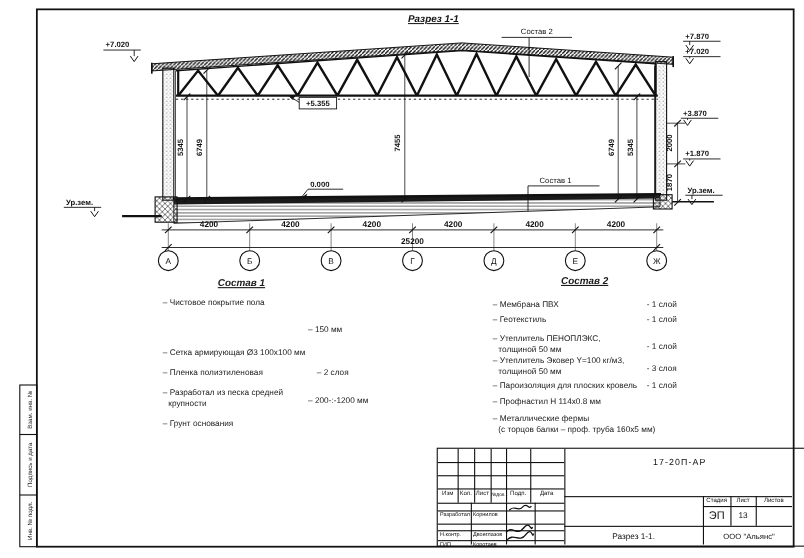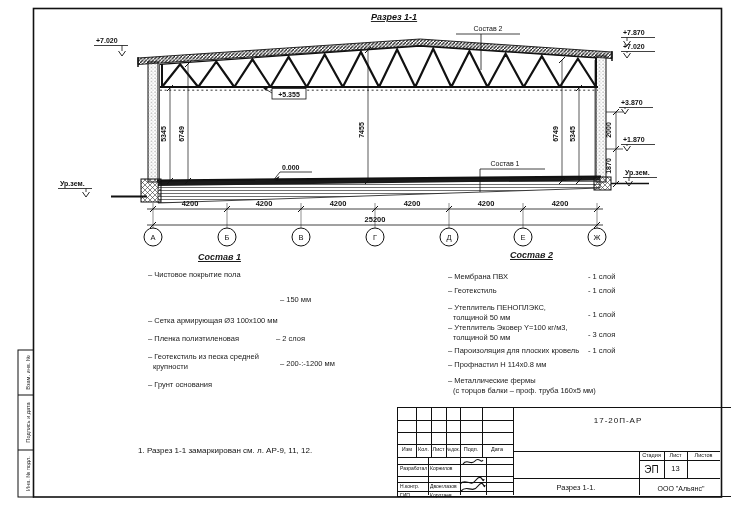--- a/index.html
+++ b/index.html
@@ -246,22 +246,22 @@
   </g>
 </svg>
 
 
 <div class="lst" style="left:138px;top:250px;width:295px;height:150px">
   <div class="lh" style="left:60px;top:2px">Состав 1</div>
   <div class="it" style="left:10px;top:20px">– Чистовое покрытие пола</div>
   <div class="val" style="left:142px;top:45px">– 150 мм</div>
   <div class="it" style="left:10px;top:66px">– Сетка армирующая Ø3 100х100 мм</div>
   <div class="it" style="left:10px;top:84px">– Пленка полиэтиленовая</div>
-  <div class="val" style="left:138px;top:84px">– 2 слоя</div>
-  <div class="it" style="left:10px;top:102px"><span>– Геотекстиль из песка средней</span><br><span style="padding-left:5px">крупности</span></div>
+  <div class="val" style="left:150px;top:84px">– 2 слоя</div>
+  <div class="it" style="left:10px;top:102px"><span>– Разработал из песка средней</span><br><span style="padding-left:5px">крупности</span></div>
   <div class="val" style="left:142px;top:109px">– 200-:-1200 мм</div>
   <div class="it" style="left:10px;top:130px">– Грунт основания</div>
 </div>
 
 
 <div class="lst" style="left:425px;top:250px;width:300px;height:160px">
   <div class="lh" style="left:85px;top:0px">Состав 2</div>
   <div class="it" style="left:23px;top:22px">– Мембрана ПВХ</div>
   <div class="val" style="left:163px;top:22px">- 1 слой</div>
   <div class="it" style="left:23px;top:36px">– Геотекстиль</div>
@@ -269,21 +269,20 @@
   <div class="it" style="left:23px;top:53px"><span>– Утеплитель ПЕНОПЛЭКС,</span><br><span style="padding-left:5px">толщиной 50 мм</span></div>
   <div class="val" style="left:163px;top:60px">- 1 слой</div>
   <div class="it" style="left:23px;top:73px"><span>– Утеплитель Эковер Y=100 кг/м3,</span><br><span style="padding-left:5px">толщиной 50 мм</span></div>
   <div class="val" style="left:163px;top:80px">- 3 слоя</div>
   <div class="it" style="left:23px;top:96px">– Пароизоляция для плоских кровель</div>
   <div class="val" style="left:163px;top:96px">- 1 слой</div>
   <div class="it" style="left:23px;top:110px">– Профнастил Н 114х0.8 мм</div>
   <div class="it" style="left:23px;top:126px"><span>– Металлические фермы</span><br><span style="padding-left:5px">(с торцов балки – проф. труба 160х5 мм)</span></div>
 </div>
 
-<div class="note">1. Разрез 1-1 замаркирован см. л. АР-9, 11, 12.</div>
 
 
 <div class="tb">
   <div class="hl" style="left:0;top:12px;width:115px"></div>
   <div class="hl" style="left:0;top:24px;width:115px"></div>
   <div class="hl" style="left:0;top:36px;width:115px"></div>
   <div class="hl" style="left:0;top:49px;width:115px"></div>
   <div class="hl" style="left:0;top:56px;width:115px"></div>
   <div class="hl" style="left:0;top:68px;width:115px"></div>
   <div class="hl" style="left:0;top:74px;width:115px"></div>

